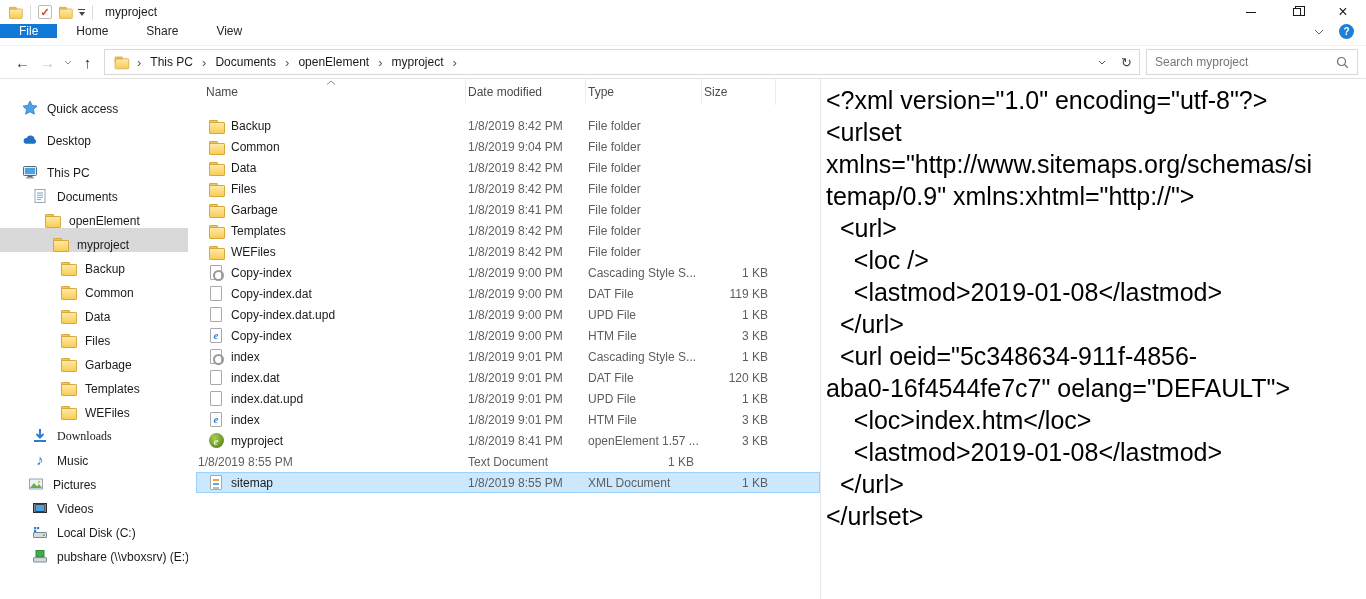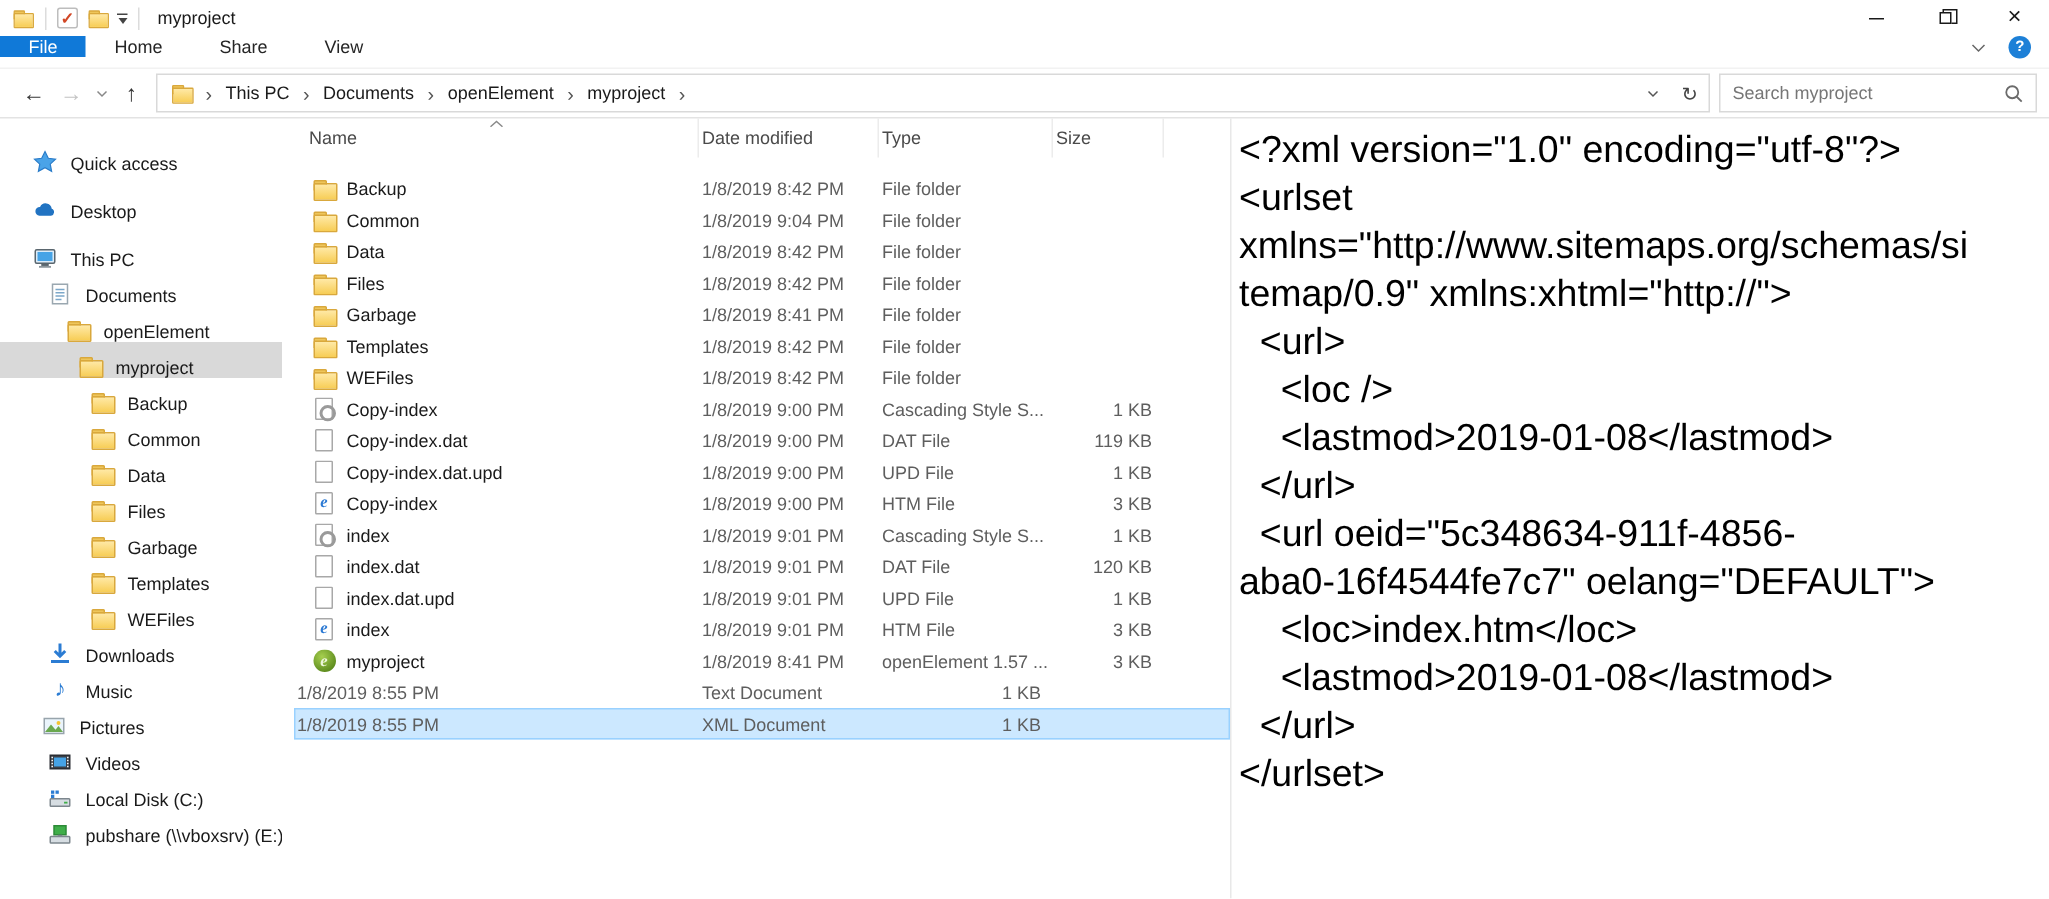--- a/index.html
+++ b/index.html
@@ -257,21 +257,21 @@
             <span class="ic-folder"></span>
           </span>
           <span>Templates</span>
         </div>
         <div class="side-item" style="padding-left: 60px;">
           <span class="ic">
             <span class="ic-folder"></span>
           </span>
           <span>WEFiles</span>
         </div>
-        <div class="side-item" style="padding-left: 32px;">
+        <div class="side-item" style="padding-left: 32px; font-family: Liberation Serif, serif;">
           <span class="ic">
             <svg width="16" height="16" viewBox="0 0 16 16">
               <path d="M8 1v8M4.5 6L8 9.5 11.5 6" stroke="#2b7cd3" stroke-width="2" fill="none"></path>
               <rect x="2" y="12" width="12" height="2" fill="#2b7cd3"></rect>
             </svg>
           </span>
           <span>Downloads</span>
         </div>
         <div class="side-item" style="padding-left: 32px;">
           <span class="ic">
@@ -511,20 +511,26 @@
             <span class="cell cdate">1/8/2019 8:41 PM</span>
             <span class="cell ctype">openElement 1.57 ...</span>
             <span class="cell csize">3 KB</span>
           </div>
           <div class="frow">
             <span class="cell cdate">1/8/2019 8:55 PM</span>
             <span class="cell ctype">Text Document</span>
             <span class="cell csize">1 KB</span>
           </div>
           <div class="frow selected">
+            <span class="cell cname">
+              <span class="ic">
+                <span class="doc xmlmark"></span>
+              </span>
+              <span>sitemap</span>
+            </span>
             <span class="cell cdate">1/8/2019 8:55 PM</span>
             <span class="cell ctype">XML Document</span>
             <span class="cell csize">1 KB</span>
           </div>
         </div>
     </div>
 
     <div class="preview" id="preview"><div class="pline">&lt;?xml version="1.0" encoding="utf-8"?&gt;</div><div class="pline">&lt;urlset</div><div class="pline">xmlns="http://www.sitemaps.org/schemas/si</div><div class="pline">temap/0.9" xmlns:xhtml="http://"&gt;</div><div class="pline">  &lt;url&gt;</div><div class="pline">    &lt;loc /&gt;</div><div class="pline">    &lt;lastmod&gt;2019-01-08&lt;/lastmod&gt;</div><div class="pline">  &lt;/url&gt;</div><div class="pline">  &lt;url oeid="5c348634-911f-4856-</div><div class="pline">aba0-16f4544fe7c7" oelang="DEFAULT"&gt;</div><div class="pline">    &lt;loc&gt;index.htm&lt;/loc&gt;</div><div class="pline">    &lt;lastmod&gt;2019-01-08&lt;/lastmod&gt;</div><div class="pline">  &lt;/url&gt;</div><div class="pline">&lt;/urlset&gt;</div></div>
   </div>
 </div>

